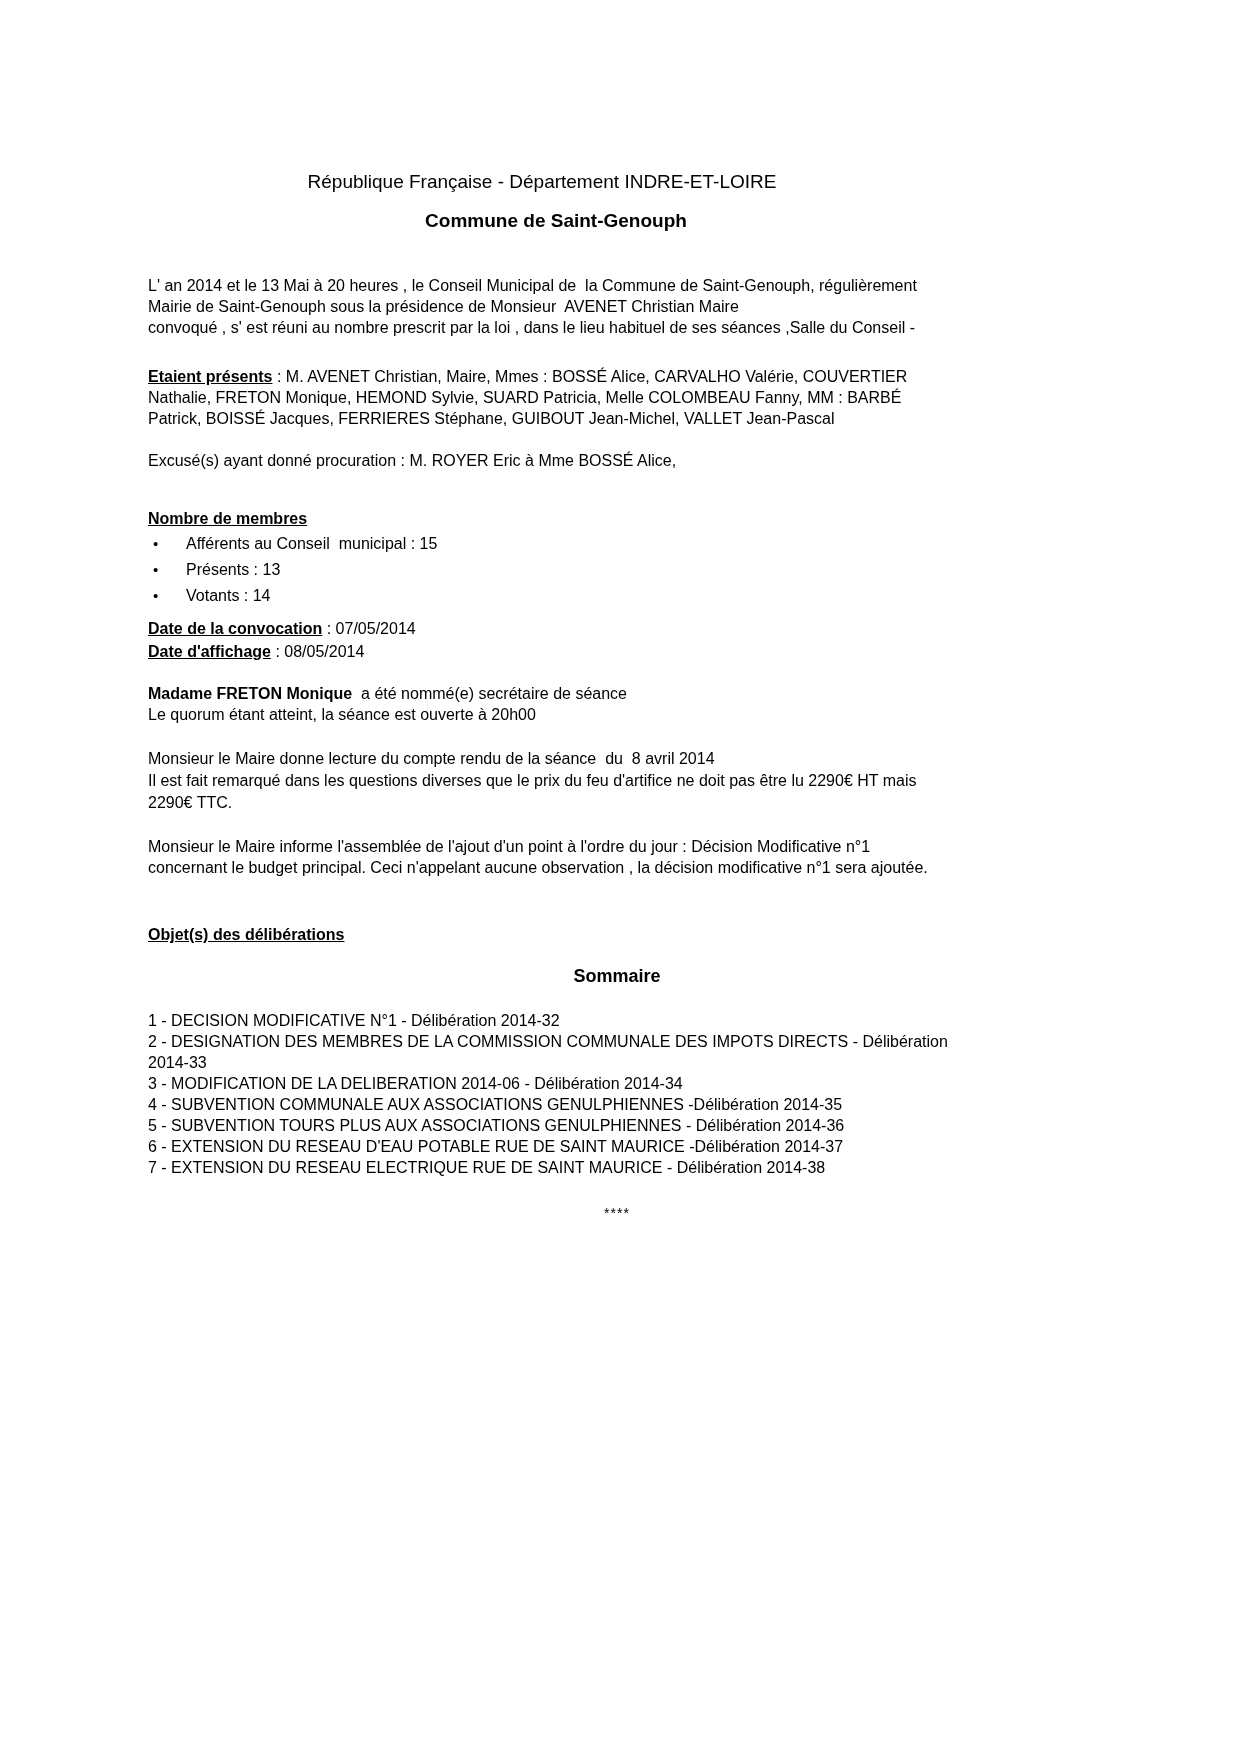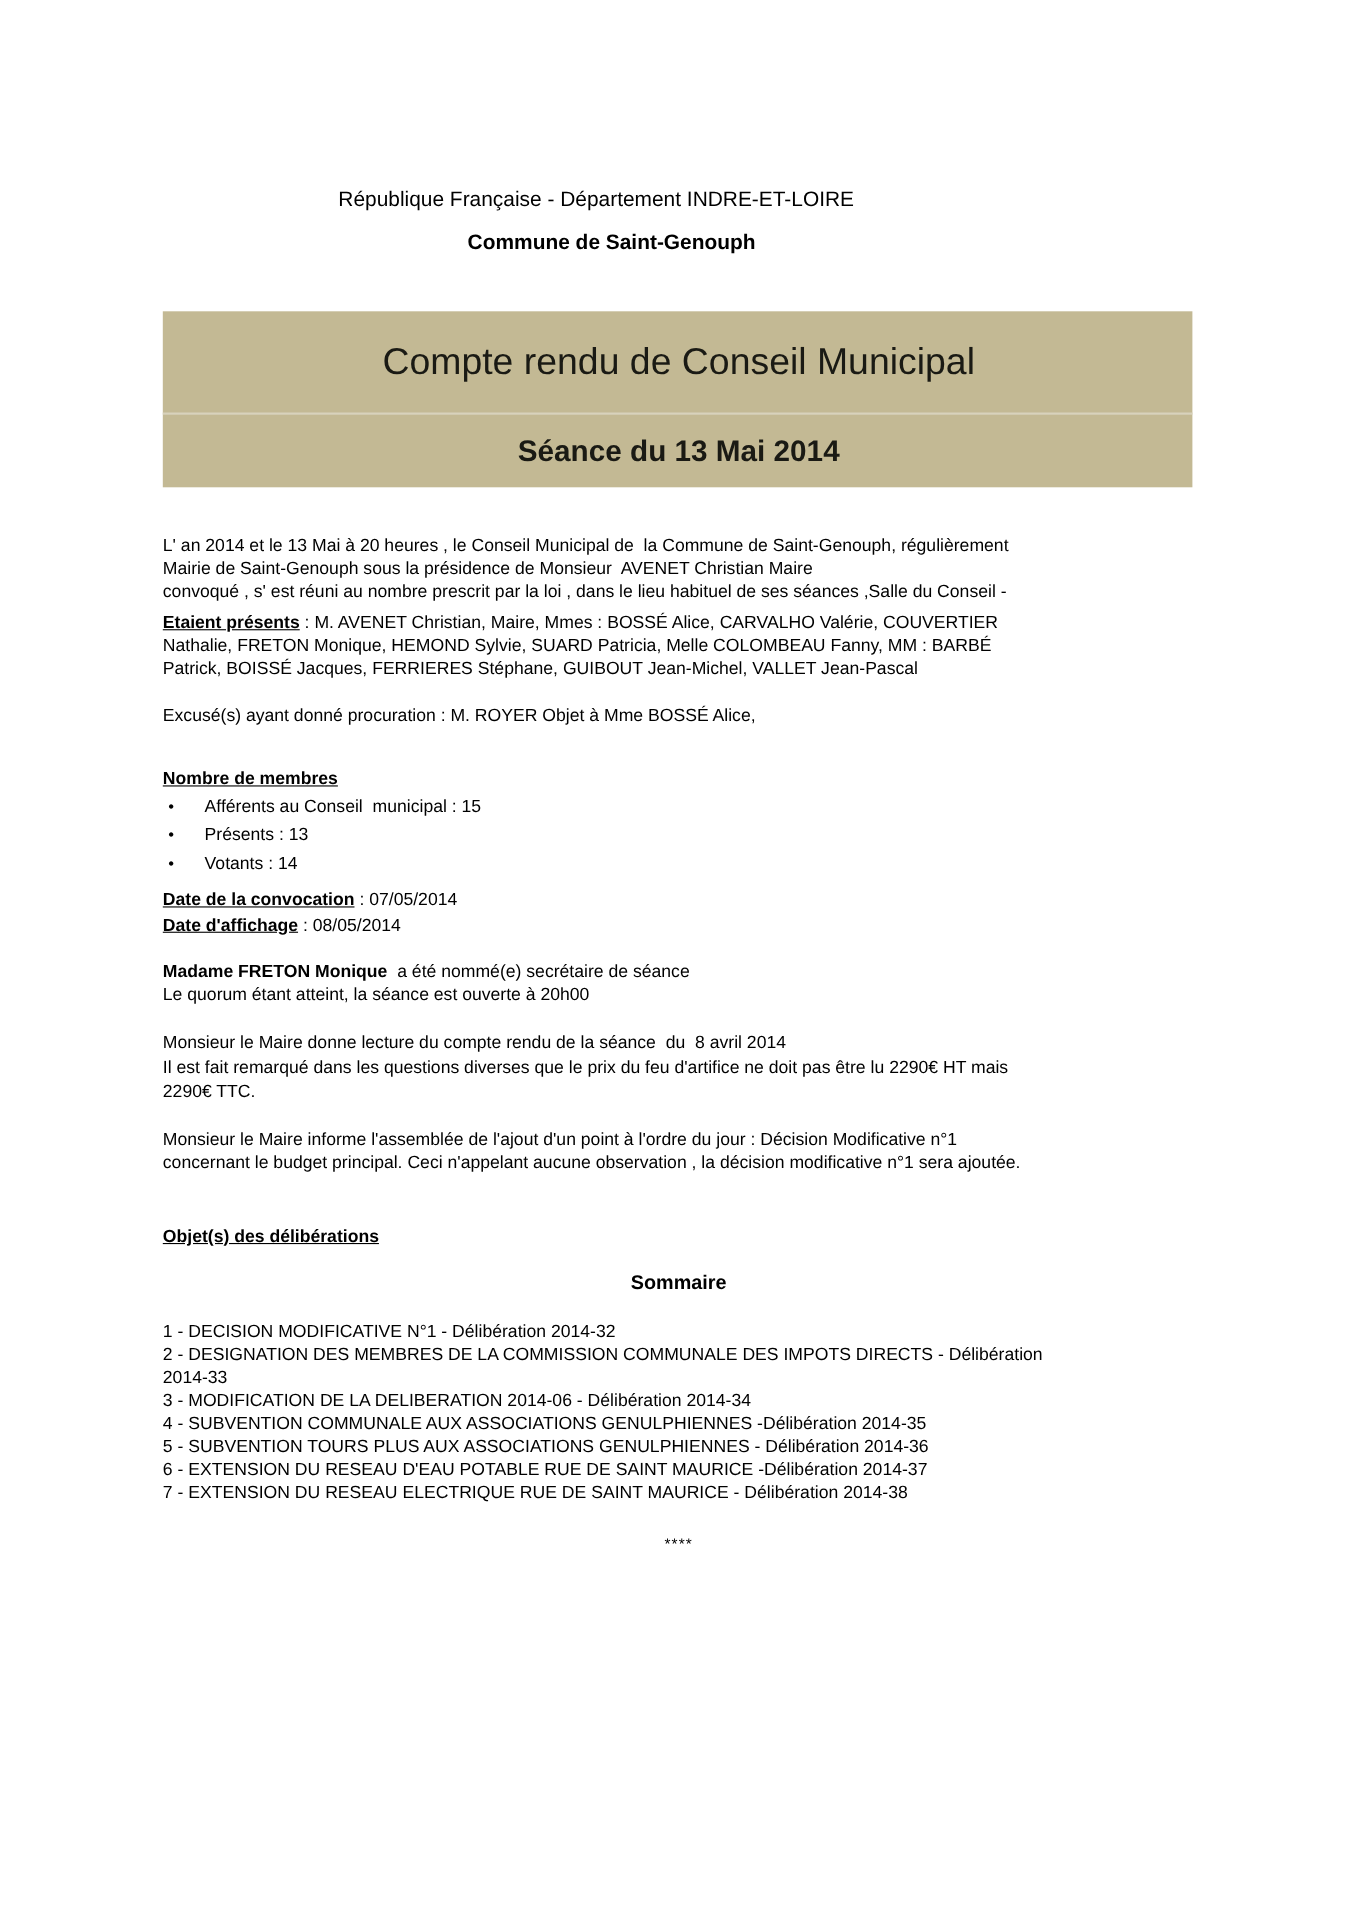--- a/index.html
+++ b/index.html
@@ -25,21 +25,21 @@
     height: 92px; display: flex; align-items: center; justify-content: center;
     font-size: 34px; color: #1a1a14;
   }
   .banner-divider { height: 2px; background: #d8d2bc; }
   .banner-subtitle {
     height: 66px; display: flex; align-items: center; justify-content: center;
     font-size: 27px; font-weight: bold; color: #1a1a14;
   }
 
   .p-intro    { margin-top: 43px; }
-  .p-presents { margin-top: 7px; }
+  .p-presents { margin-top: 28px; }
   .p-excuse   { margin-top: 21px; }
   .p-absent   { margin-top: 28px; }
 
   .members-heading { margin-top: 37px; font-size: 16px; line-height: 21px; font-weight: bold; text-decoration: underline; }
   .members-list { margin-top: 4px; }
   .member-item { display: flex; line-height: 21px; margin-bottom: 5px; }
   .bullet { width: 38px; padding-left: 5px; font-size: 15px; box-sizing: border-box; }
   .member-text { font-size: 16px; white-space: pre-wrap; }
 
   .dates { margin-top: 12px; }
@@ -58,40 +58,35 @@
 </head>
 <body>
 
 <div class="page">
 
   <div class="hdr1">République Française - Département INDRE-ET-LOIRE</div>
   <div class="hdr2">Commune de Saint-Genouph</div>
 
   <div class="content">
 
-    <div class="banner">
-      <div class="banner-title">Compte rendu de Conseil Municipal</div>
-      <div class="banner-divider"></div>
-      <div class="banner-subtitle">Séance du 13 Mai 2014</div>
-    </div>
 
     <div class="p-intro">
       <div class="line">L' an 2014 et le 13 Mai à 20 heures , le Conseil Municipal de  la Commune de Saint-Genouph, régulièrement</div>
       <div class="line">Mairie de Saint-Genouph sous la présidence de Monsieur  AVENET Christian Maire</div>
       <div class="line">convoqué , s' est réuni au nombre prescrit par la loi , dans le lieu habituel de ses séances ,Salle du Conseil -</div>
     </div>
 
     <div class="p-presents">
       <div class="line"><span class="b u">Etaient présents</span><span> : M. AVENET Christian, Maire, Mmes : BOSSÉ Alice, CARVALHO Valérie, COUVERTIER</span></div>
       <div class="line">Nathalie, FRETON Monique, HEMOND Sylvie, SUARD Patricia, Melle COLOMBEAU Fanny, MM : BARBÉ</div>
       <div class="line">Patrick, BOISSÉ Jacques, FERRIERES Stéphane, GUIBOUT Jean-Michel, VALLET Jean-Pascal</div>
     </div>
 
     <div class="p-excuse">
-      <div class="line">Excusé(s) ayant donné procuration : M. ROYER Objet à Mme BOSSÉ Alice,</div>
+      <div class="line">Excusé(s) ayant donné procuration : M. ROYER Eric à Mme BOSSÉ Alice,</div>
     </div>
 
 
     <div class="members-heading">Nombre de membres</div>
     <div class="members-list">
       <div class="member-item">
         <span class="bullet">•</span>
         <span class="member-text">Afférents au Conseil  municipal : 15</span>
       </div>
       <div class="member-item">

